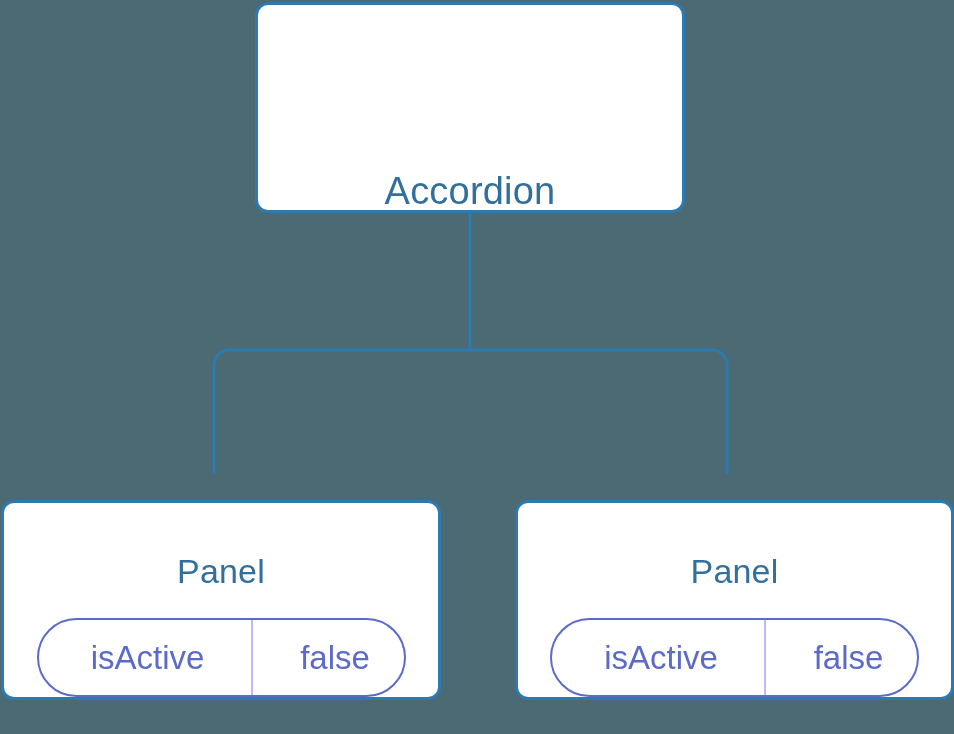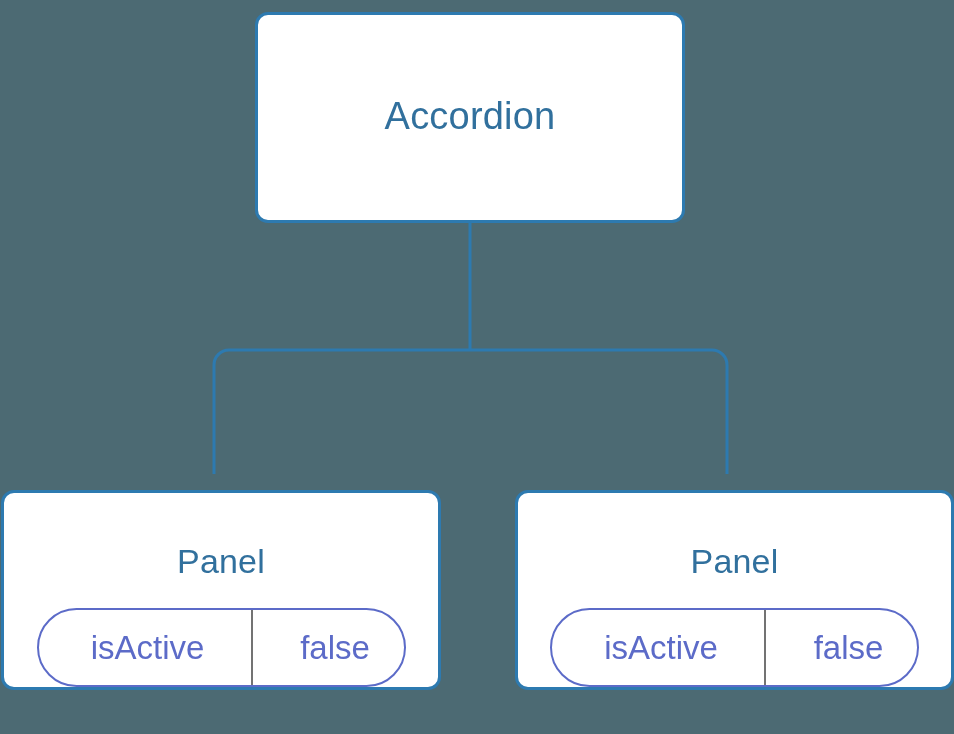--- a/index.html
+++ b/index.html
@@ -46,33 +46,33 @@
   .node-title {
     color: #31709d;
     font-weight: 400;
     letter-spacing: 0.2px;
     text-align: center;
     white-space: nowrap;
   }
 
   #node-accordion {
     left: 255px;
-    top: 12px;
+    top: 2px;
     width: 430px;
     height: 211px;
-    justify-content: center;
+    justify-content: flex-end;
   }
   #node-accordion .node-title {
     font-size: 38px;
     line-height: 1;
     margin-top: -4px;
   }
 
   .node-panel {
-    top: 490px;
+    top: 500px;
     height: 200px;
     justify-content: flex-start;
   }
   #node-panel-left  { left: 1px;   width: 440px; }
   #node-panel-right { left: 515px; width: 439px; }
 
   .node-panel .node-title {
     font-size: 34px;
     line-height: 1;
     margin-top: 51px;
@@ -98,21 +98,21 @@
     justify-content: center;
     color: #5c6bc8;
     font-size: 33px;
     line-height: 1;
     white-space: nowrap;
     box-sizing: border-box;
     padding-left: 20px;
   }
   .state-key {
     width: 214px;
-    border-right: 2px solid #737373;
+    border-right: 2px solid #c4b5fd;
     padding-left: 6px;
   }
   .state-value {
     flex: 1;
     padding-right: 6px;
   }
 </style>
 </head>
 <body>
 

